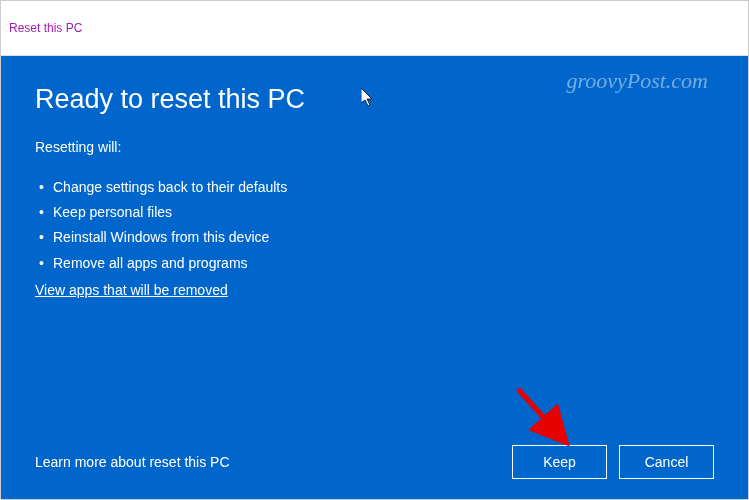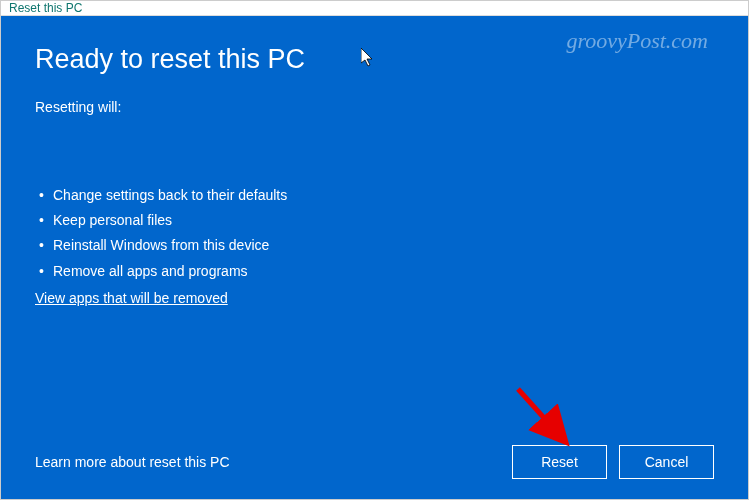--- a/index.html
+++ b/index.html
@@ -16,23 +16,23 @@
     }
     .window {
       width: 749px;
       height: 500px;
       border: 1px solid #ccc;
       display: flex;
       flex-direction: column;
     }
     .titlebar {
       background: #fff;
-      padding: 0 8px;
+      padding: 20px 8px;
       font-size: 12px;
-      color: #0f766e;
+      color: #a21caf;
       border-bottom: 1px solid #ddd;
     }
     .content {
       flex: 1;
       background: #0166cc;
       color: #fff;
       padding: 28px 34px 20px 34px;
       display: flex;
       flex-direction: column;
       position: relative;
@@ -42,21 +42,20 @@
       font-weight: 400;
       margin-bottom: 24px;
     }
     .section-label {
       font-size: 14px;
       margin-bottom: 20px;
     }
     .bullet-list {
       list-style: none;
       margin-bottom: 6px;
-      margin-top: 48px;
     }
     .bullet-list li {
       font-size: 14px;
       padding-left: 18px;
       position: relative;
       line-height: 1.8;
     }
     .bullet-list li::before {
       content: "•";
       position: absolute;
@@ -155,18 +154,18 @@
         <marker id="arrowhead" markerWidth="8" markerHeight="8" refX="6" refY="4" orient="auto">
           <polygon points="0 0, 8 4, 0 8" fill="#e60000"></polygon>
         </marker>
       </defs>
       <line x1="10" y1="10" x2="55" y2="60" stroke="#e60000" stroke-width="5" marker-end="url(#arrowhead)"></line>
     </svg>
 
     <div class="footer">
       <span class="learn-more">Learn more about reset this PC</span>
       <div class="buttons">
-        <button class="btn">Reset</button>
+        <button class="btn">Keep</button>
         <button class="btn">Cancel</button>
       </div>
     </div>
   </div>
 </div>
 
 </body></html>

